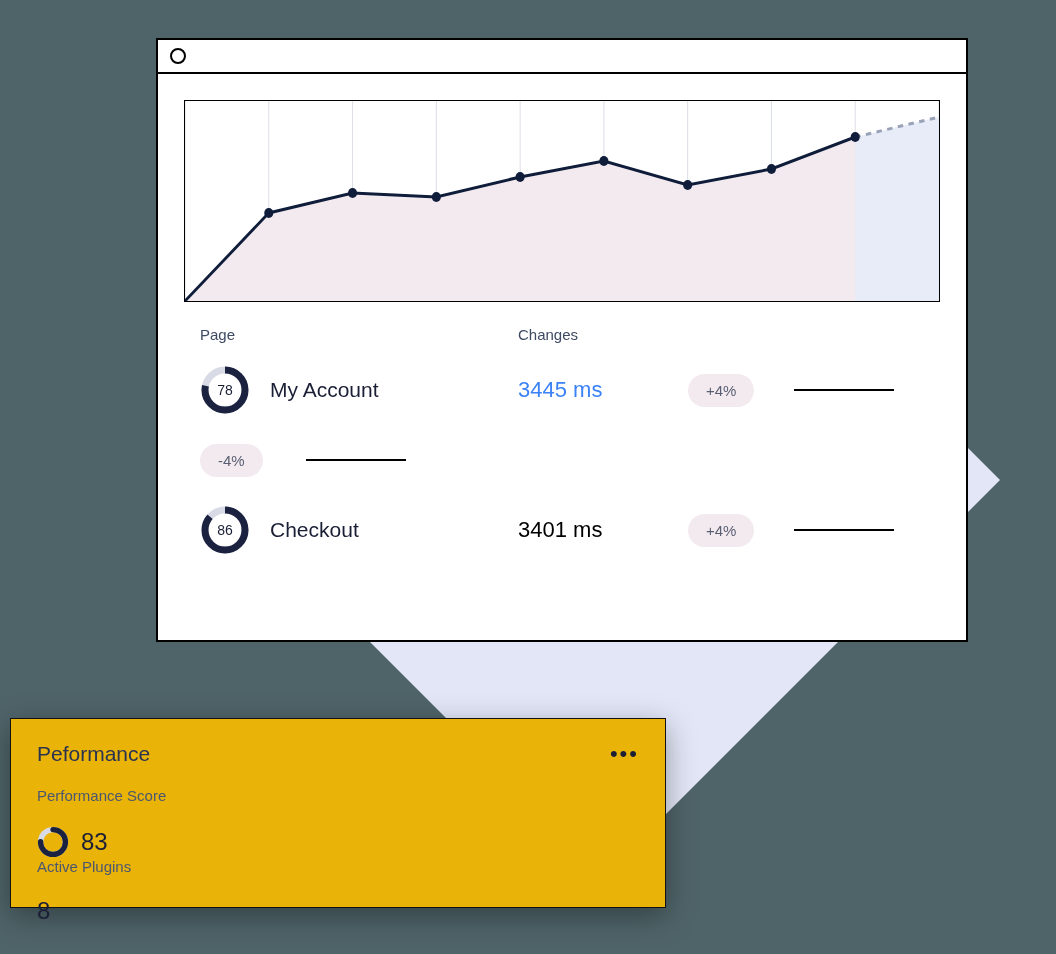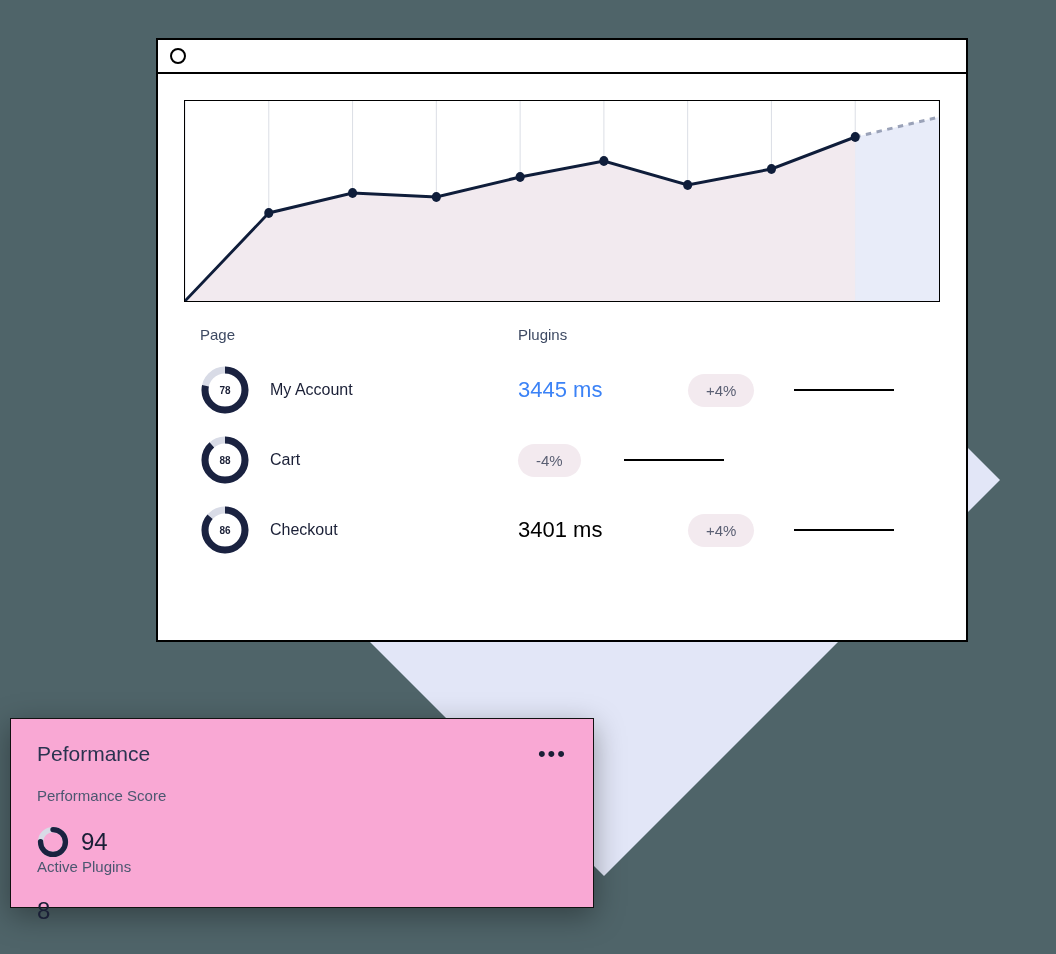--- a/index.html
+++ b/index.html
@@ -79,45 +79,45 @@
   .page-cell { flex: 0 0 318px; display: flex; align-items: center; }
   .load-cell { flex: 0 0 170px; font-size: 22px; }
   .delta-cell{ flex: 0 0 106px; }
   .weight-cell{ flex: 1; display:flex; align-items:center; }
 
   .ring-wrap {
     width: 50px; height: 50px; position: relative; margin-right: 20px;
   }
   .ring-wrap .num {
     position: absolute; inset:0; display:flex; align-items:center; justify-content:center;
-    font-size: 10px; font-weight: 700;
-  }
-  .page-name { font-size: 16px; text-align: right; }
+    font-size: 14px; font-weight: 400;
+  }
+  .page-name { font-size: 21px; text-align: right; }
 
   .pill {
     display: inline-block;
     background: #f3eaef;
     border-radius: 999px;
     padding: 8px 18px;
     font-size: 15px;
     color: #5a5f73;
   }
 
   .spark {
     width: 100px; height: 2px; background: #000;
   }
 
   
   .perf-card {
     position: absolute;
     left: 10px;
     top: 718px;
-    width: 584px;
+    width: 656px;
     height: 190px;
-    background: #f9a8d4;
+    background: #eab308;
     border: 1px solid #111;
     box-shadow: 0 8px 28px rgba(0,0,0,0.35);
     z-index: 3;
     padding: 22px 26px 18px 26px;
   }
   .perf-head {
     display:flex; justify-content: space-between; align-items:center;
     margin-bottom: 20px;
   }
   .perf-title { font-size: 21px; color:#2a3350; }
@@ -167,21 +167,21 @@
         <circle cx="368.8888888888889" cy="76" r="5" fill="#0f1d3a"></circle>
         <circle cx="461.11111111111114" cy="60" r="5" fill="#0f1d3a"></circle>
         <circle cx="553.3333333333334" cy="84.00000000000001" r="5" fill="#0f1d3a"></circle>
         <circle cx="645.5555555555557" cy="68" r="5" fill="#0f1d3a"></circle>
         <circle cx="737.7777777777778" cy="36" r="5" fill="#0f1d3a"></circle>
       </svg>
   </div>
 
   <div class="headers">
     <div class="col-page">Page</div>
-    <div class="col-weight">Plugins</div>
+    <div class="col-weight">Changes</div>
   </div>
 
   <div class="rows" id="rows">
       <div class="row">
       <div class="page-cell">
         <div class="ring-wrap">
           <svg width="50" height="50">
             <circle cx="25" cy="25" r="20" fill="none" stroke="#d8dbe6" stroke-width="7"></circle>
             <circle cx="25" cy="25" r="20" fill="none" stroke="#1a2240" stroke-width="7" stroke-dasharray="98.01769079200155 125.66370614359172" transform="rotate(-90 25 25)" stroke-linecap="butt"></circle>
           </svg>
@@ -191,30 +191,20 @@
       </div>
       <div class="load-cell" style="color:#3b82f6">3445 ms</div>
       <div class="delta-cell">
         <span class="pill">+4%</span>
       </div>
       <div class="weight-cell">
         <div class="spark"></div>
       </div>
       </div>
       <div class="row">
-      <div class="page-cell">
-        <div class="ring-wrap">
-          <svg width="50" height="50">
-            <circle cx="25" cy="25" r="20" fill="none" stroke="#d8dbe6" stroke-width="7"></circle>
-            <circle cx="25" cy="25" r="20" fill="none" stroke="#1a2240" stroke-width="7" stroke-dasharray="110.58406140636072 125.66370614359172" transform="rotate(-90 25 25)" stroke-linecap="butt"></circle>
-          </svg>
-          <div class="num">88</div>
-        </div>
-        <div class="page-name">Cart</div>
-      </div>
       <div class="delta-cell">
         <span class="pill">-4%</span>
       </div>
       <div class="weight-cell">
         <div class="spark"></div>
       </div>
       </div>
       <div class="row">
       <div class="page-cell">
         <div class="ring-wrap">
@@ -243,21 +233,21 @@
     <div class="dots">•••</div>
   </div>
   <div class="perf-cols">
     <div class="pcol">
       <div class="plabel">Performance Score</div>
       <div class="pval">
         <svg class="mini-ring" viewBox="0 0 36 36">
           <circle cx="18" cy="18" r="14" fill="none" stroke="#d8dbe6" stroke-width="6"></circle>
           <circle cx="18" cy="18" r="14" fill="none" stroke="#1a2240" stroke-width="6" stroke-dasharray="66 88" transform="rotate(-90 18 18)" stroke-linecap="round"></circle>
         </svg>
-        <span>94</span>
+        <span>83</span>
       </div>
     </div>
     <div class="pcol small">
       <div class="plabel">Active Plugins</div>
       <div class="pval">
           <span>8</span>
         </div>
     </div>
   </div>
 </div>

